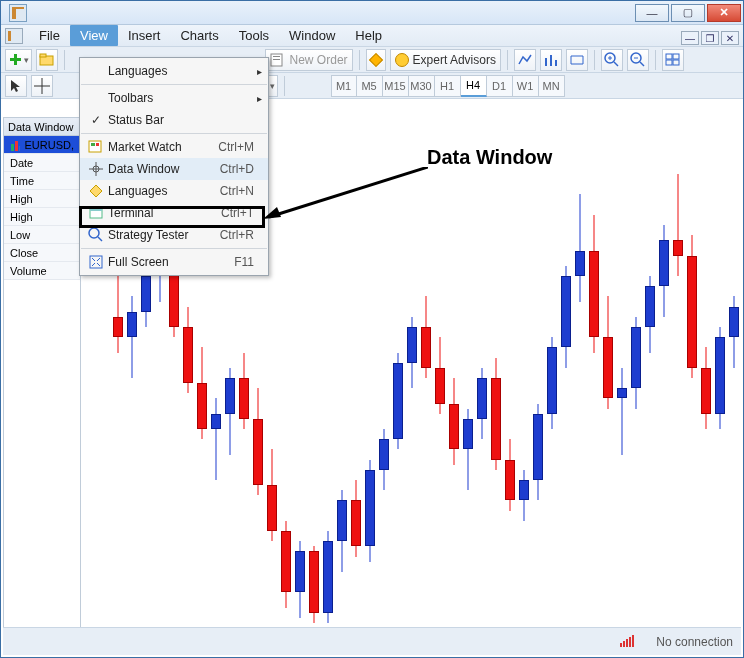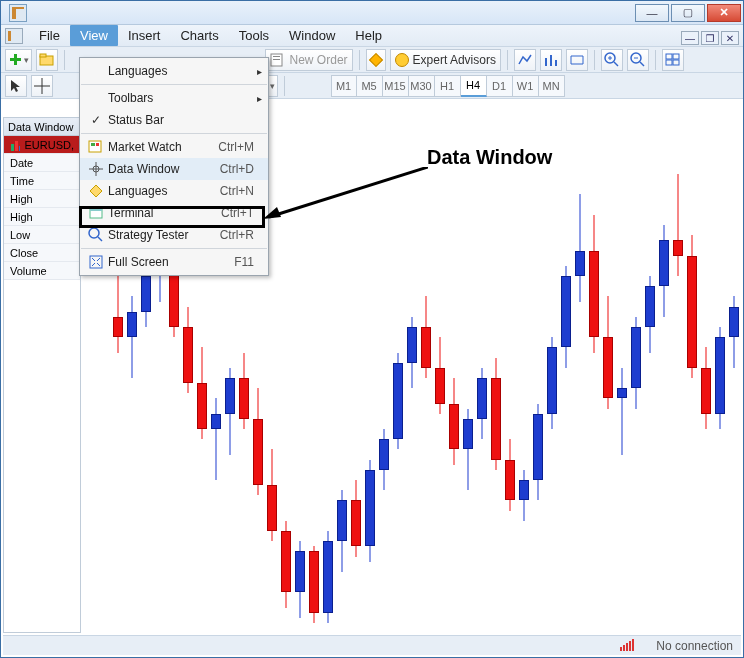--- a/index.html
+++ b/index.html
@@ -54,33 +54,33 @@
   .dropdown .dsep{height:1px;background:#d0d5db;margin:2px 1px;}
   .dropdown .drow.highlight{background:#3399ff1a;}
   .dicon{width:16px;height:16px;display:block;position:relative;}
   .dicon svg{width:16px;height:16px;}
   .check{font-size:12px;color:#333;}
 
   
   .side { position:absolute; left:2px; top:116px; width:78px; bottom:24px; border:1px solid #c0ccd9; background:#fff; }
   .side .tab { height:18px; background:linear-gradient(#e8eef7,#d9e3ee); border-bottom:1px solid #c0ccd9; font-size:11px; padding:0 4px; display:flex; align-items:center;}
   .side .cell { height:18px; border-bottom:1px solid #e5e9ef; font-size:11px; padding:0 6px; display:flex; align-items:center; background:#f6f8fb; }
-  .side .cell0{background:#b91c1c;}
+  .side .cell0{background:#1d4ed8;}
   .side svg.cicon{width:14px;height:14px;margin-right:4px;}
 
   
   .chart { position:absolute; left:82px; top:118px; right:2px; bottom:24px; background:#fff; overflow:hidden; }
   .candles { position:absolute; inset:0; }
   .candle { position:absolute; bottom:0; }
   .candle .wick { position:absolute; left:50%; width:1px; transform:translateX(-0.5px); }
   .candle .body { position:absolute; left:0; right:0; }
   .up .wick,.up .body{background:#1e3dcf;} .up .body{border:1px solid #0a1f8f;}
   .dn .wick,.dn .body{background:#e11;} .dn .body{border:1px solid #a00;}
   
-  .status { position:absolute; left:2px; right:2px; bottom:2px; height:20px; background:#e7eef6; border-top:1px solid #c9d6e4;
+  .status { position:absolute; left:2px; right:2px; bottom:2px; height:28px; background:#e7eef6; border-top:1px solid #c9d6e4;
             display:flex; align-items:center; justify-content:flex-end; font-size:12px; color:#555; padding-right:8px; gap:10px;}
   .conn-icon svg{width:26px;height:14px;}
 
   
   .ico{width:16px;height:16px;}
   .color-diamond{transform:rotate(45deg);width:10px;height:10px;background:#ffb400;border:1px solid #c28800;display:inline-block;}
   .face{width:14px;height:14px;border-radius:50%;background:#ffcc33;border:1px solid #c28800;position:relative;display:inline-block;}
 </style>
 </head>
 <body>

